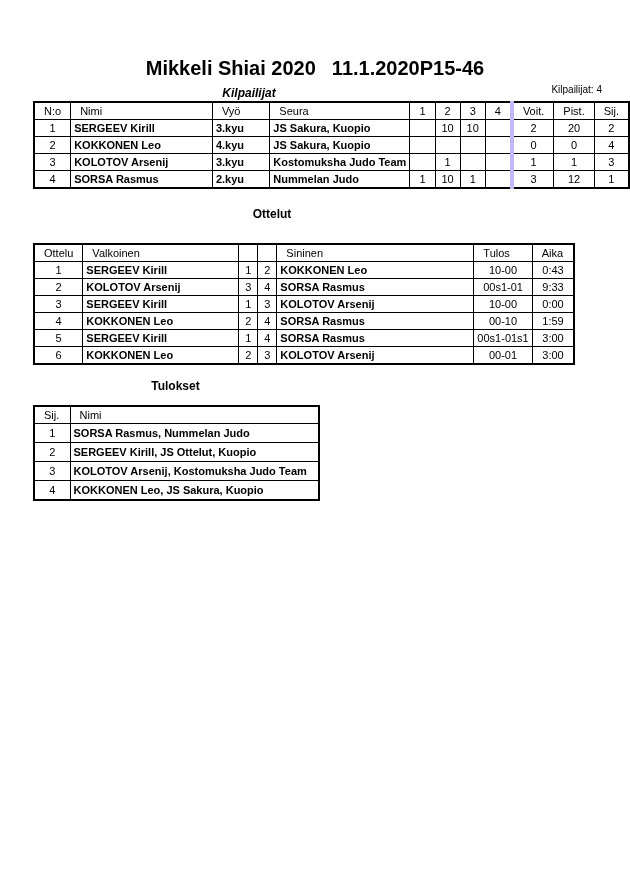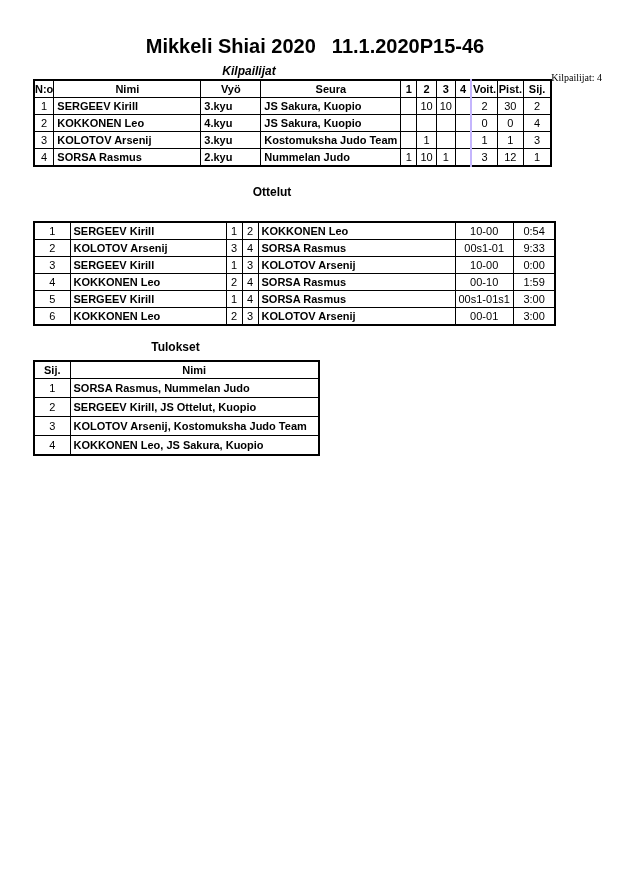--- a/index.html
+++ b/index.html
@@ -5,64 +5,63 @@
   html, body { margin:0; padding:0; }
   body {
     width:630px; height:891px;
     background:#ffffff;
     color:#000;
     font-family:"Liberation Sans", sans-serif;
     position:relative;
     overflow:hidden;
   }
   .title-row {
-    padding-top:35px;
+    padding-top:57px;
     display:flex;
     justify-content:center;
     align-items:baseline;
     font-size:20px;
     font-weight:bold;
   }
   .title-row .t-date { margin-left:16px; }
   .title-row .t-cat  { }
 
   .count-label {
     position:absolute;
-    top:72px; right:28px;
+    top:84px; right:28px;
     font-size:10px;
-    font-family:Liberation Serif, serif;
   }
 
   .section-title {
     font-weight:bold;
     font-size:12px;
     text-align:center;
   }
   .st-kilpailijat { width:432px; margin:6px 0 1px 33px;font-style:italic; }
   .st-ottelut     { width:478px; margin:18px 0 22px 33px; }
-  .st-tulokset    { width:285px; margin:14px 0 6px 33px; }
+  .st-tulokset    { width:285px; margin:14px 0 12px 33px; }
 
   table {
     border-collapse:collapse;
     table-layout:fixed;
     margin-left:33px;
     border:2px solid #000;
     font-size:11px;
   }
   th, td {
     border:1px solid #000;
     height:16px;
     padding:0 3px;
     overflow:hidden;
     white-space:nowrap;
   }
-  th { font-weight:bold; text-align:center; padding:0 0; }
+  th { font-weight:normal; text-align:left; padding:0 9px; }
   .L { text-align:left;font-weight:bold; }
   .C { text-align:center; }
-  .thick-left { border-left:2px solid #c4b5fd; }
+  .thick-left { border-left:4px solid #c4b5fd; }
   .results-table td { height:18px; }
 </style>
 </head>
 <body>
 
 <div class="title-row">
   <span class="t-event">Mikkeli Shiai 2020</span>
   <span class="t-date">11.1.2020</span>
   <span class="t-cat">P15-46</span>
 </div>
@@ -102,21 +101,21 @@
   <tr>
     <td class="C">1</td>
     <td class="L">SERGEEV Kirill</td>
     <td class="L">3.kyu</td>
     <td class="L">JS Sakura, Kuopio</td>
     <td class="C"></td>
     <td class="C">10</td>
     <td class="C">10</td>
     <td class="C"></td>
     <td class="C thick-left">2</td>
-    <td class="C">30</td>
+    <td class="C">20</td>
     <td class="C">2</td>
   </tr>
   <tr>
     <td class="C">2</td>
     <td class="L">KOKKONEN Leo</td>
     <td class="L">4.kyu</td>
     <td class="L">JS Sakura, Kuopio</td>
     <td class="C"></td>
     <td class="C"></td>
     <td class="C"></td>
@@ -160,28 +159,37 @@
   <colgroup>
     <col style="width:36px">
       <col style="width:156px">
       <col style="width:16px">
       <col style="width:16px">
     <col style="width:197px">
       <col style="width:58px">
       <col style="width:42px">
   </colgroup>
   <tbody>
+      <tr>
+    <th>Ottelu</th>
+    <th>Valkoinen</th>
+    <th></th>
+    <th></th>
+    <th>Sininen</th>
+    <th>Tulos</th>
+    <th>Aika</th>
+  </tr>
   <tr>
     <td class="C">1</td>
     <td class="L">SERGEEV Kirill</td>
     <td class="C">1</td>
     <td class="C">2</td>
     <td class="L">KOKKONEN Leo</td>
     <td class="C">10-00</td>
-    <td class="C">0:54</td>
+    <td class="C">0:43</td>
   </tr>
   <tr>
     <td class="C">2</td>
     <td class="L">KOLOTOV Arsenij</td>
     <td class="C">3</td>
     <td class="C">4</td>
     <td class="L">SORSA Rasmus</td>
     <td class="C">00s1-01</td>
     <td class="C">9:33</td>
   </tr>

